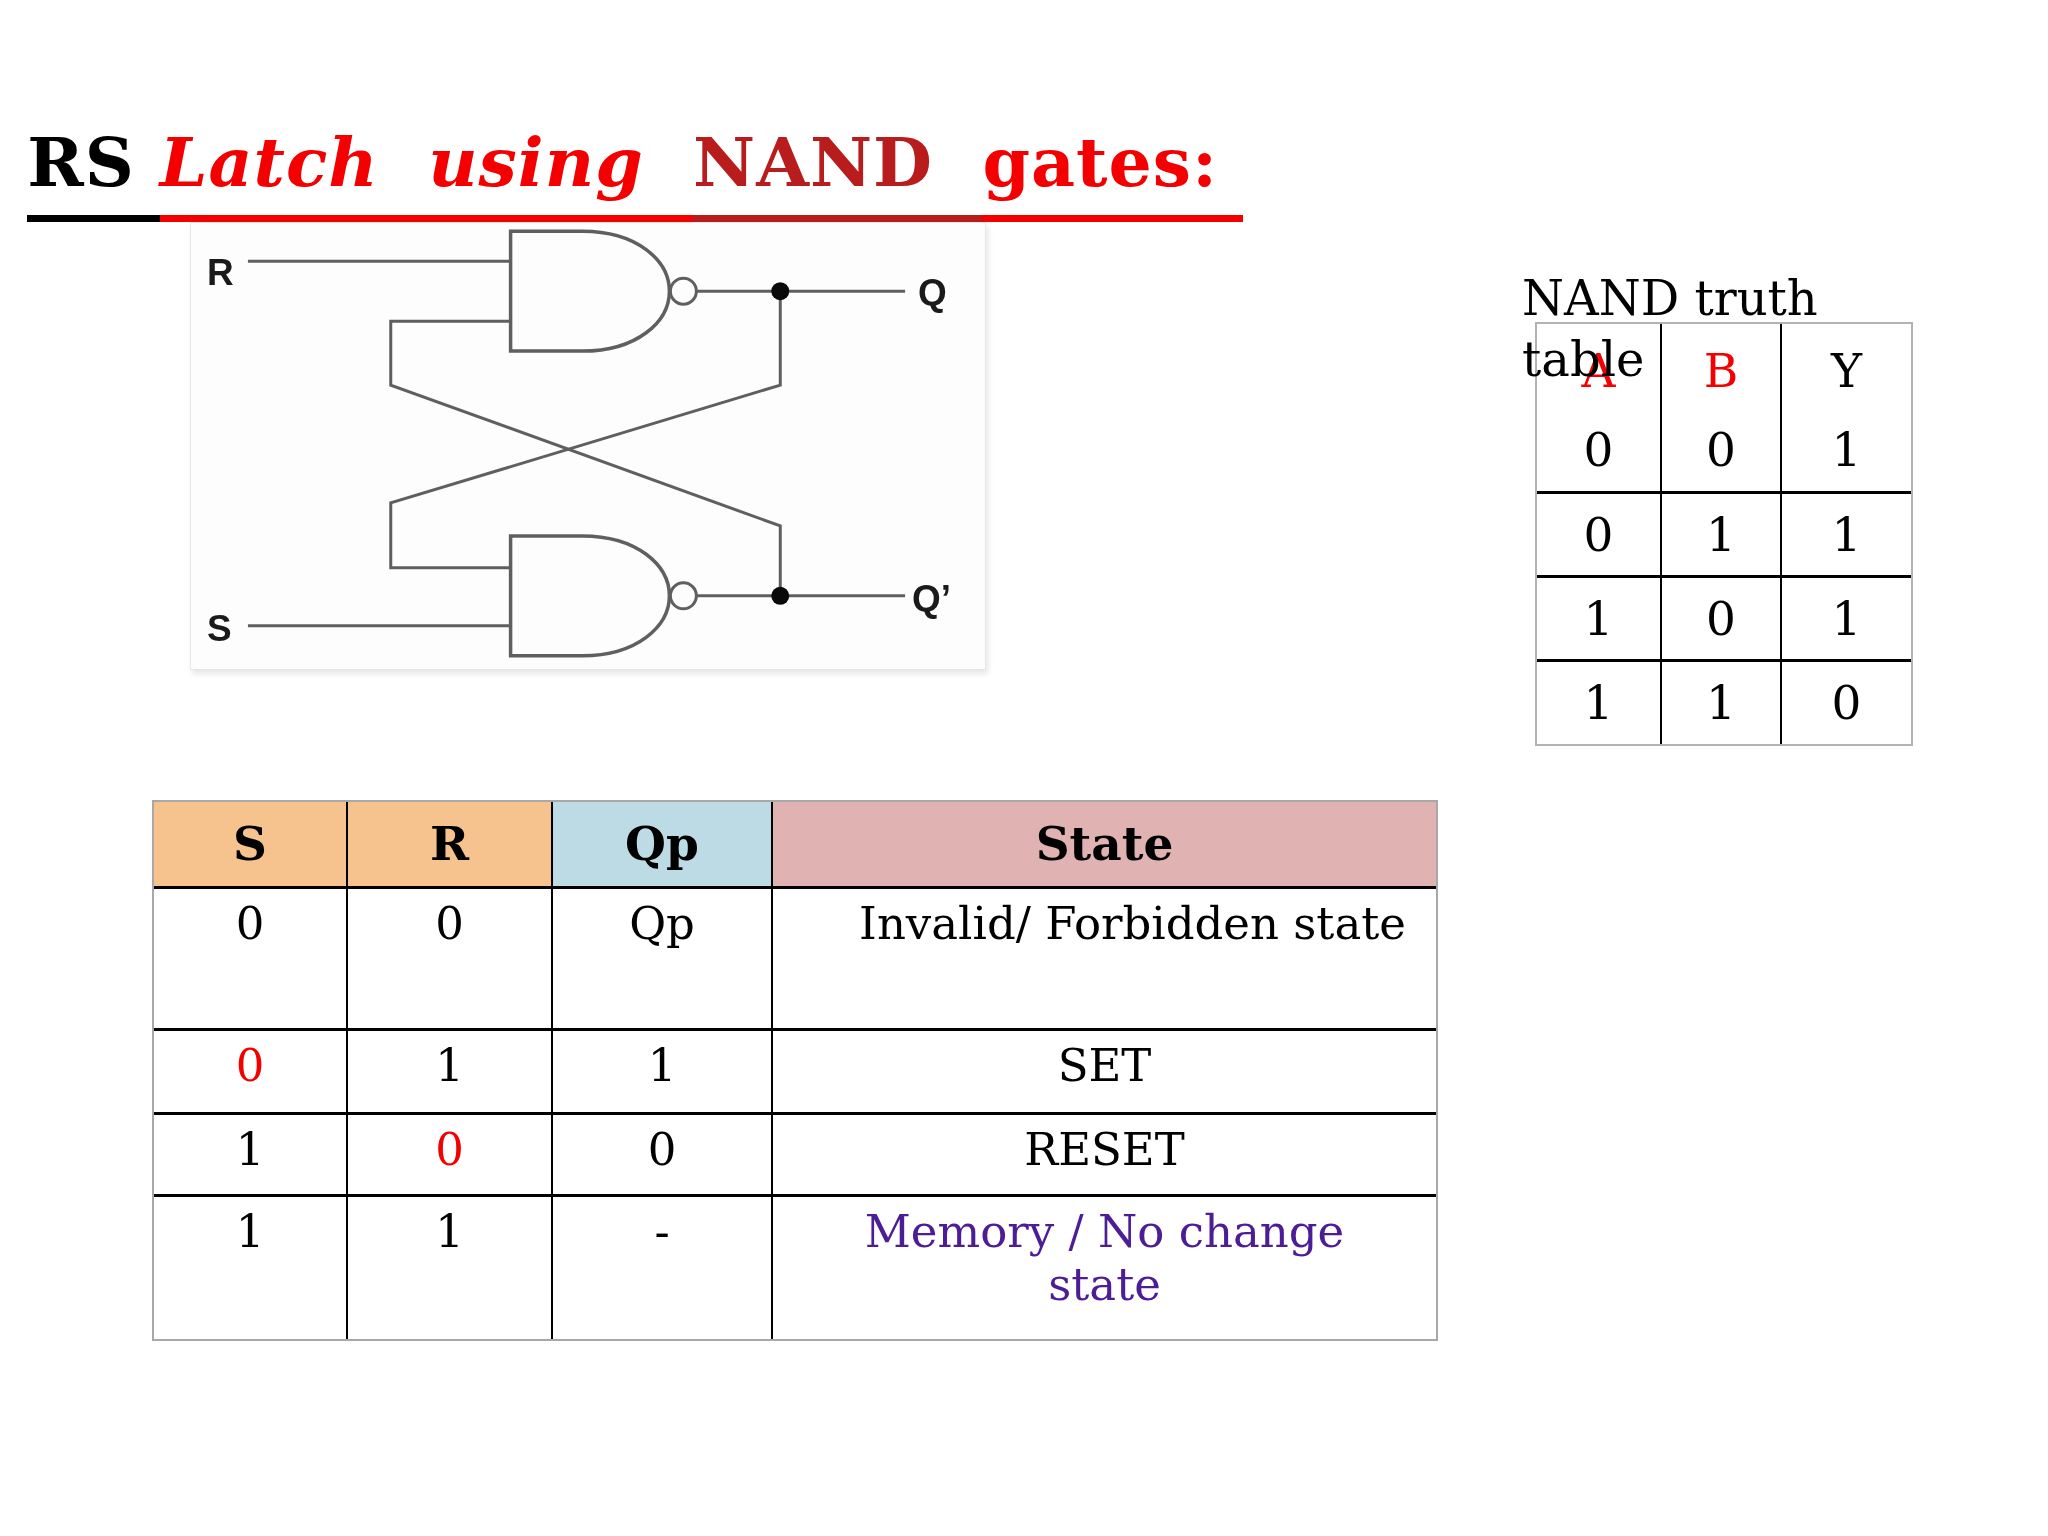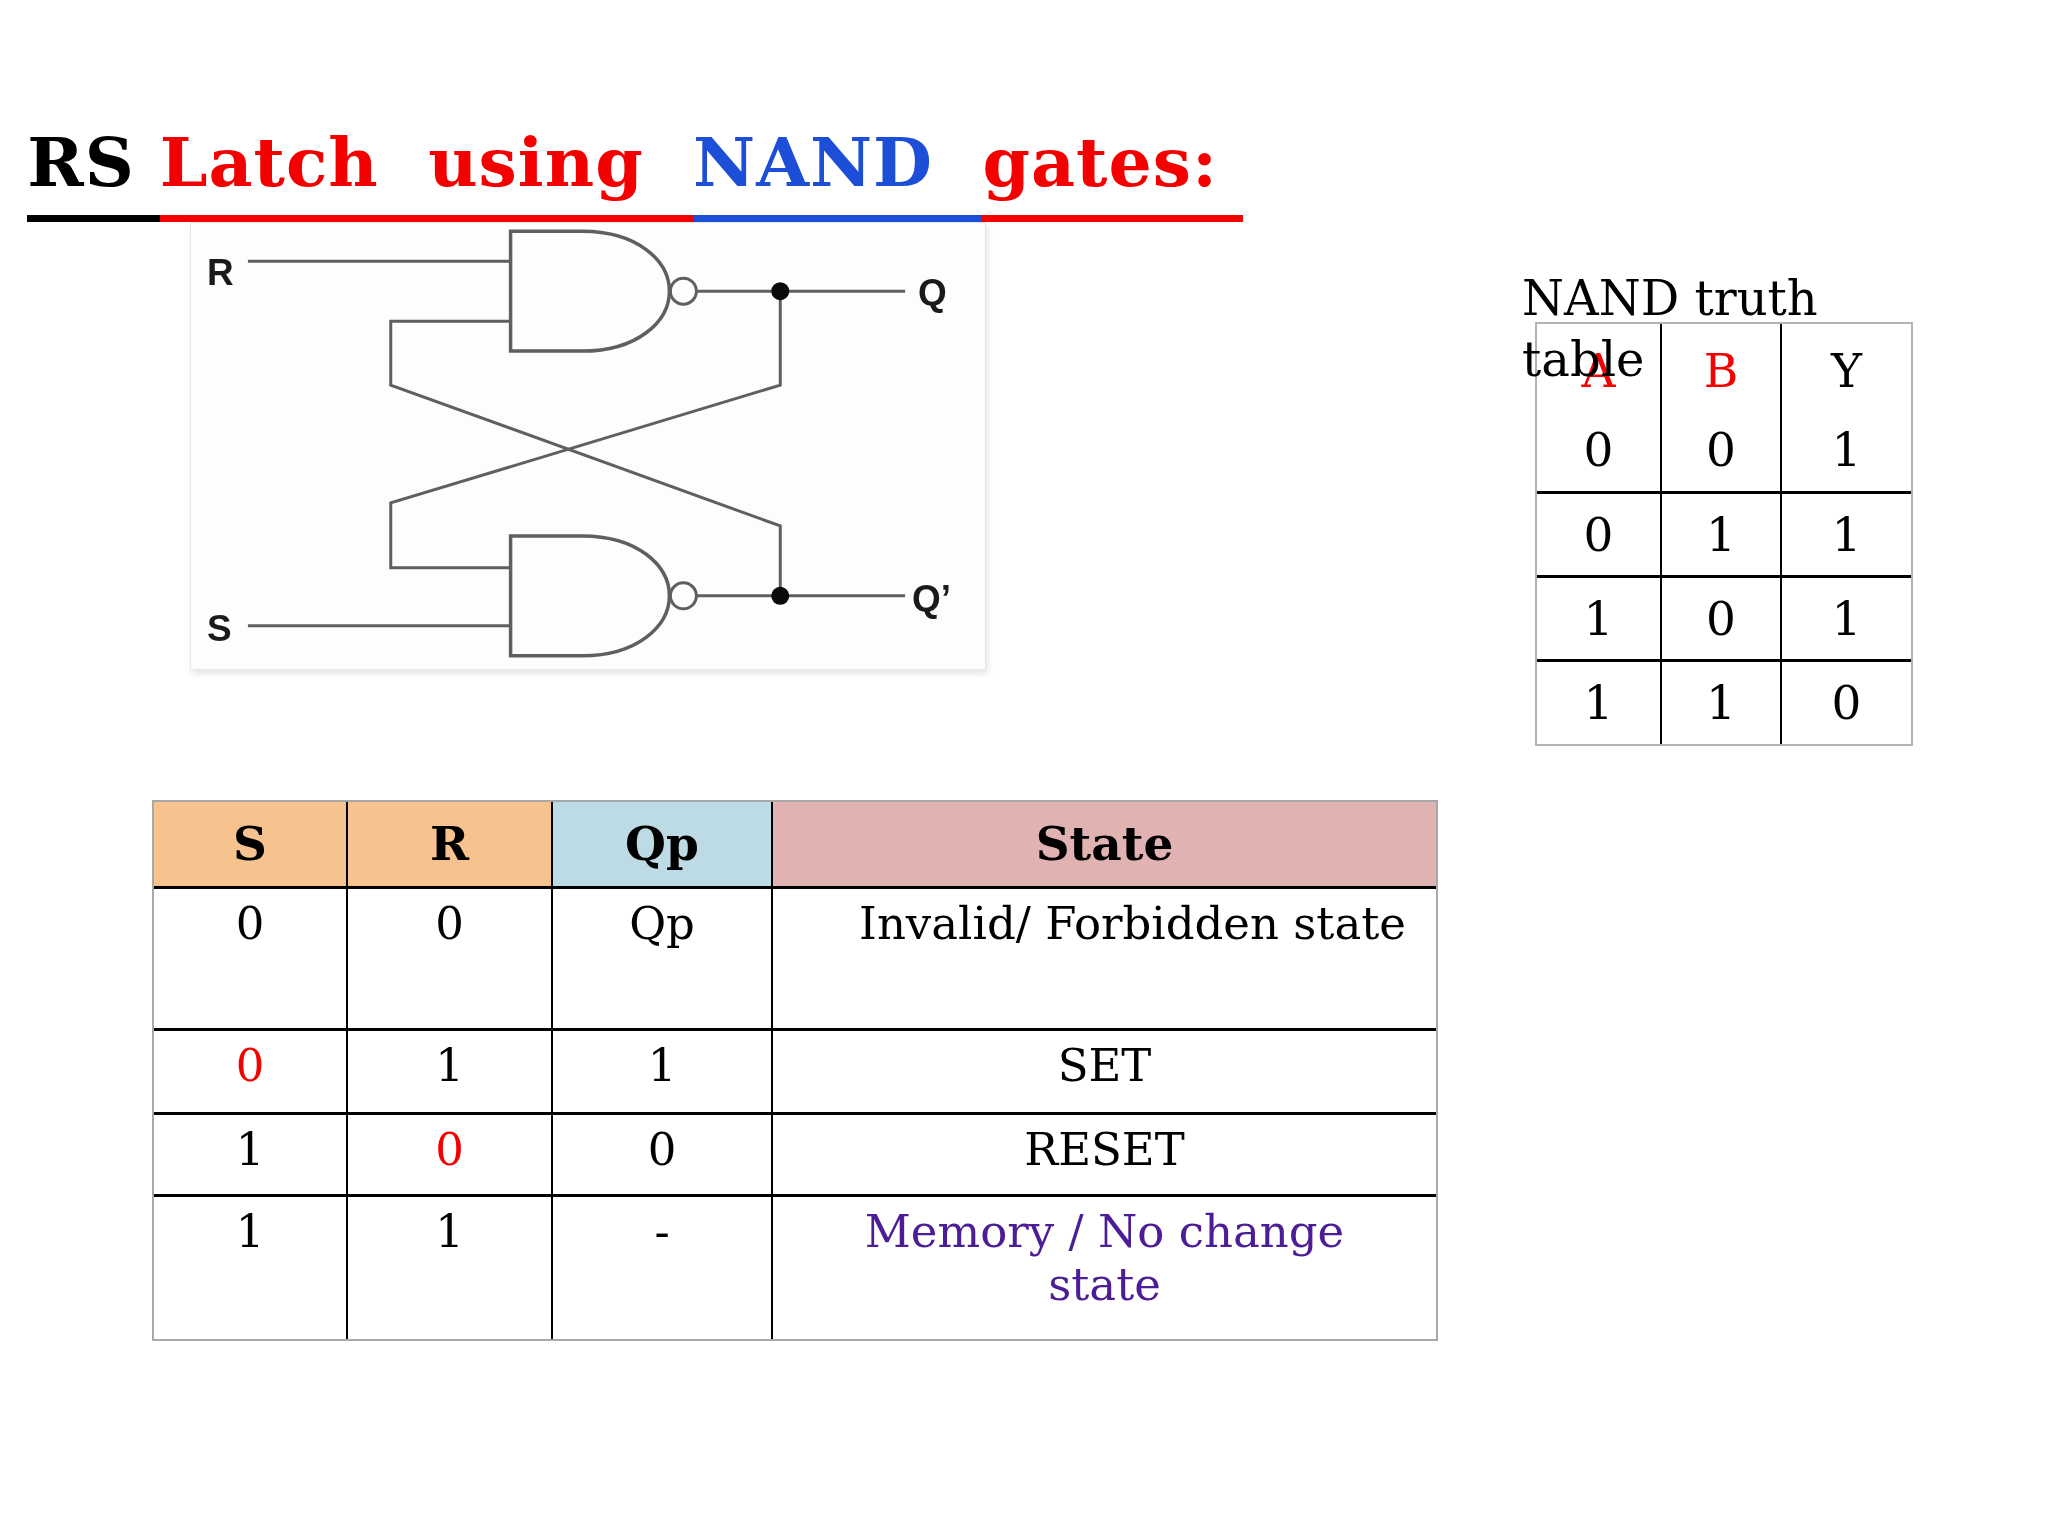--- a/index.html
+++ b/index.html
@@ -105,21 +105,21 @@
   .state-table .r1 td { height: 142px; }
   .state-table .r2 td { height: 84px; }
   .state-table .r3 td { height: 82px; }
   .state-table .r4 td { height: 144px; }
   .state-table .statecell { padding-left: 30px; padding-right: 30px; }
 </style>
 </head>
 <body>
 
 <h1 class="slide-title">
-  <span class="seg" style="color: rgb(0, 0, 0);">RS </span><span class="seg" style="color: rgb(244, 0, 0);">Latch  using  </span><span class="seg" style="color: #1d4ed8;">NAND  </span><span class="seg" style="color: rgb(244, 0, 0);">gates: </span>
+  <span class="seg" style="color: rgb(0, 0, 0);">RS </span><span class="seg" style="color: rgb(244, 0, 0); font-style: italic;">Latch  using  </span><span class="seg" style="color: #b91c1c;">NAND  </span><span class="seg" style="color: rgb(244, 0, 0);">gates: </span>
 </h1>
 
 <div class="circuit-box">
   <svg viewBox="0 0 795 446">
 
     <line class="wire" x1="57" y1="38" x2="320" y2="38"></line>
     <line class="wire" x1="57" y1="403" x2="320" y2="403"></line>
 
     <polyline class="wire" points="590,68 590,162 200,280 200,345 320,345"></polyline>
     <polyline class="wire" points="590,373 590,303 200,162 200,98 320,98"></polyline>

